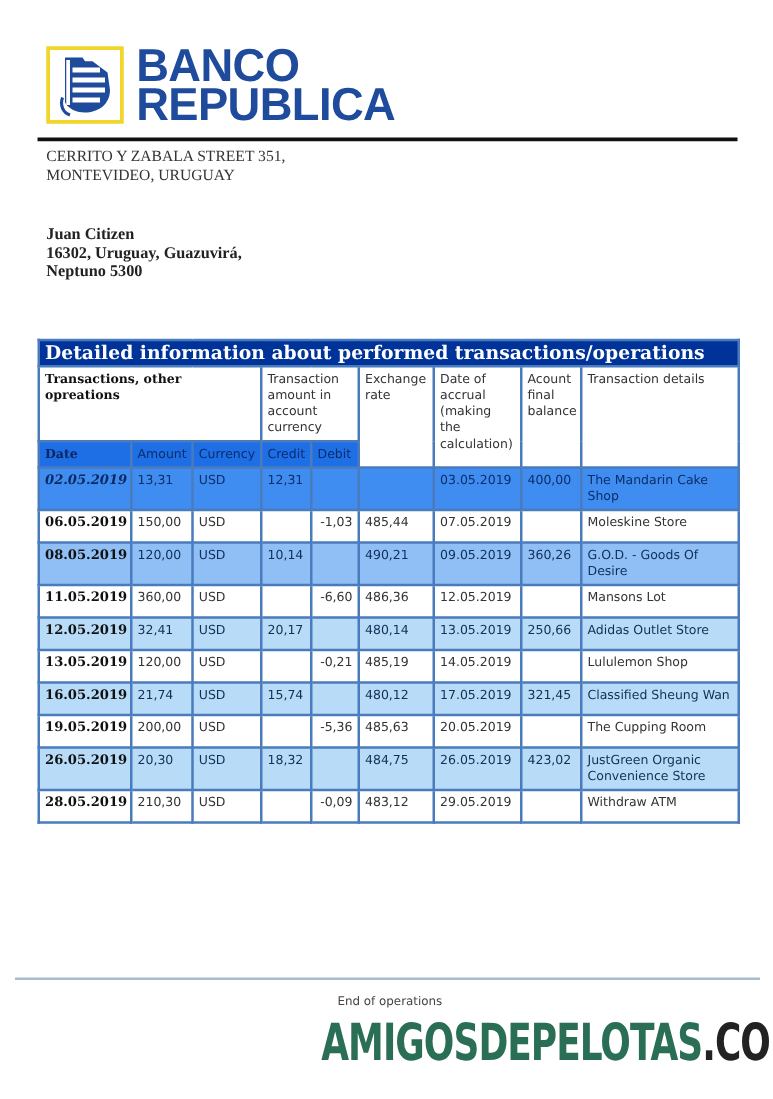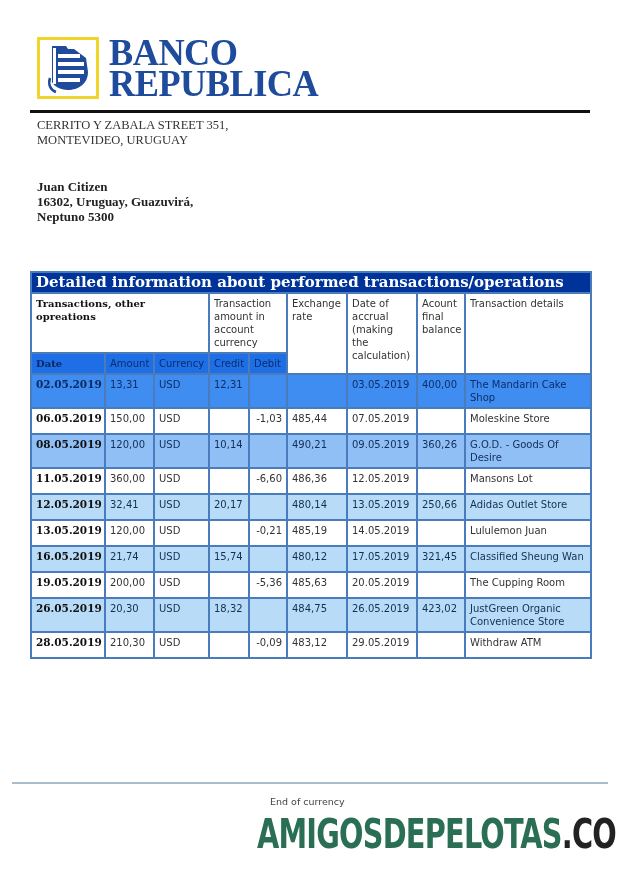--- a/index.html
+++ b/index.html
@@ -1,41 +1,41 @@
 <!DOCTYPE html>
 <html><head>
 <meta charset="utf-8">
 <style>
   * { box-sizing: border-box; margin: 0; padding: 0; }
   html, body { width: 618px; height: 879px; background: #ffffff; overflow: hidden; }
   body { position: relative; font-family: "Liberation Sans", sans-serif; color: #222; }
 
   .logo { position: absolute; left: 37px; top: 36px; height: 64px; display: flex; align-items: center; }
   .logo-mark { width: 62px; height: 62px; border: 3px solid #f2d52b; background: #fff; display: flex; align-items: center; justify-content: center; }
-  .logo-text { margin-left: 10px; color: #1f4b9c; font-family: Liberation Serif, serif; font-weight: bold; line-height: 31px; font-size: 37px; letter-spacing: -0.5px; }
+  .logo-text { margin-left: 10px; color: #1f4b9c; font-family: Liberation Sans, sans-serif; font-weight: bold; line-height: 31px; font-size: 37px; letter-spacing: -0.5px; }
   .logo-text div { transform: scaleX(0.98); transform-origin: left; }
 
   .rule { position: absolute; left: 30px; top: 110px; width: 560px; height: 3px; background: #111; }
 
   .bank-address { position: absolute; left: 37px; top: 118px; font-family: "Liberation Serif", serif; font-size: 12.5px; line-height: 15px; color: #333; }
   .customer { position: absolute; left: 37px; top: 179px; font-family: "Liberation Serif", serif; font-weight: bold; font-size: 13px; line-height: 15px; color: #222; }
 
   table.tx { position: absolute; left: 30px; top: 271px; width: 560px; border-collapse: collapse; table-layout: fixed; font-family: "DejaVu Sans", sans-serif; font-size: 10px; }
   table.tx td { border: 2px solid #4a7bbd; vertical-align: top; padding: 3px 4px; line-height: 13px; }
   .title-row td { background: #003399; color: #fff; font-family: "DejaVu Serif", serif; font-weight: bold; font-size: 15px; padding: 13px 10px 14px 10px; line-height: 20px; border-color: #4a7bbd; }
   .hdr-row td { background: #fff; color: #333; margin-left: 11px; }
   .hdr-row td.bold { font-family: "DejaVu Serif", serif; font-weight: bold; color: #111; font-size: 10px; }
   .sub-row td.blue { background: #1e6fe6; color: #0b2d6b; }
   .sub-row td.blue.bold { font-weight: bold; font-family: "DejaVu Serif", serif; color: #0b2660; }
   tr.r-strong td { background: #3f8df0; color: #0c2e6a; height: 28px; }
   tr.r-mid td { background: #8fbff5; color: #102f5c; }
   tr.r-light td { background: #b8dcf8; color: #132f55; }
   tr.r-white td { background: #ffffff; color: #333; }
   td.date { font-family: "DejaVu Serif", serif; font-weight: bold; color: #111 !important; font-size: 10.5px; }
-  tr.r-strong td.date { color: #0a2a66 !important; }
+  tr.r-strong td.date { color: #0a2a66 !important; font-style: italic; }
   td.num-right { text-align: right; }
   tr.data-row td { height: 26px; }
   tr.tall td { height: 30px; }
 
   .footer-rule { position: absolute; left: 12px; top: 782px; width: 596px; height: 2px; background: #a9bccb; }
   .end-text { position: absolute; left: 270px; top: 796px; font-family: "DejaVu Sans", sans-serif; font-size: 9.5px; color: #444; }
   .brand { position: absolute; left: 257px; top: 810px; font-family: "DejaVu Sans Condensed", "DejaVu Sans", sans-serif; font-weight: bold; font-size: 41px; letter-spacing: -1px; line-height: 48px; transform: scaleX(0.78); transform-origin: left; white-space: nowrap; }
   .brand .green { color: #2a6f55; }
   .brand .dark { color: #222; }
 </style>
@@ -162,21 +162,21 @@
   </tr>
   <tr class="data-row r-white">
     <td class="date">13.05.2019</td>
     <td>120,00</td>
     <td>USD</td>
     <td></td>
     <td class="num-right">-0,21</td>
     <td>485,19</td>
     <td>14.05.2019</td>
     <td></td>
-    <td>Lululemon Juan</td>
+    <td>Lululemon Shop</td>
   </tr>
   <tr class="data-row r-light">
     <td class="date">16.05.2019</td>
     <td>21,74</td>
     <td>USD</td>
     <td>15,74</td>
     <td class="num-right"></td>
     <td>480,12</td>
     <td>17.05.2019</td>
     <td>321,45</td>
@@ -212,14 +212,14 @@
     <td class="num-right">-0,09</td>
     <td>483,12</td>
     <td>29.05.2019</td>
     <td></td>
     <td>Withdraw ATM</td>
   </tr>
 </tbody>
   </table>
 
 <div class="footer-rule"></div>
-<div class="end-text">End of currency</div>
+<div class="end-text">End of operations</div>
 <div class="brand"><span class="green">AMIGOSDEPELOTAS</span><span class="dark">.COM</span></div>
 
 </body></html>

